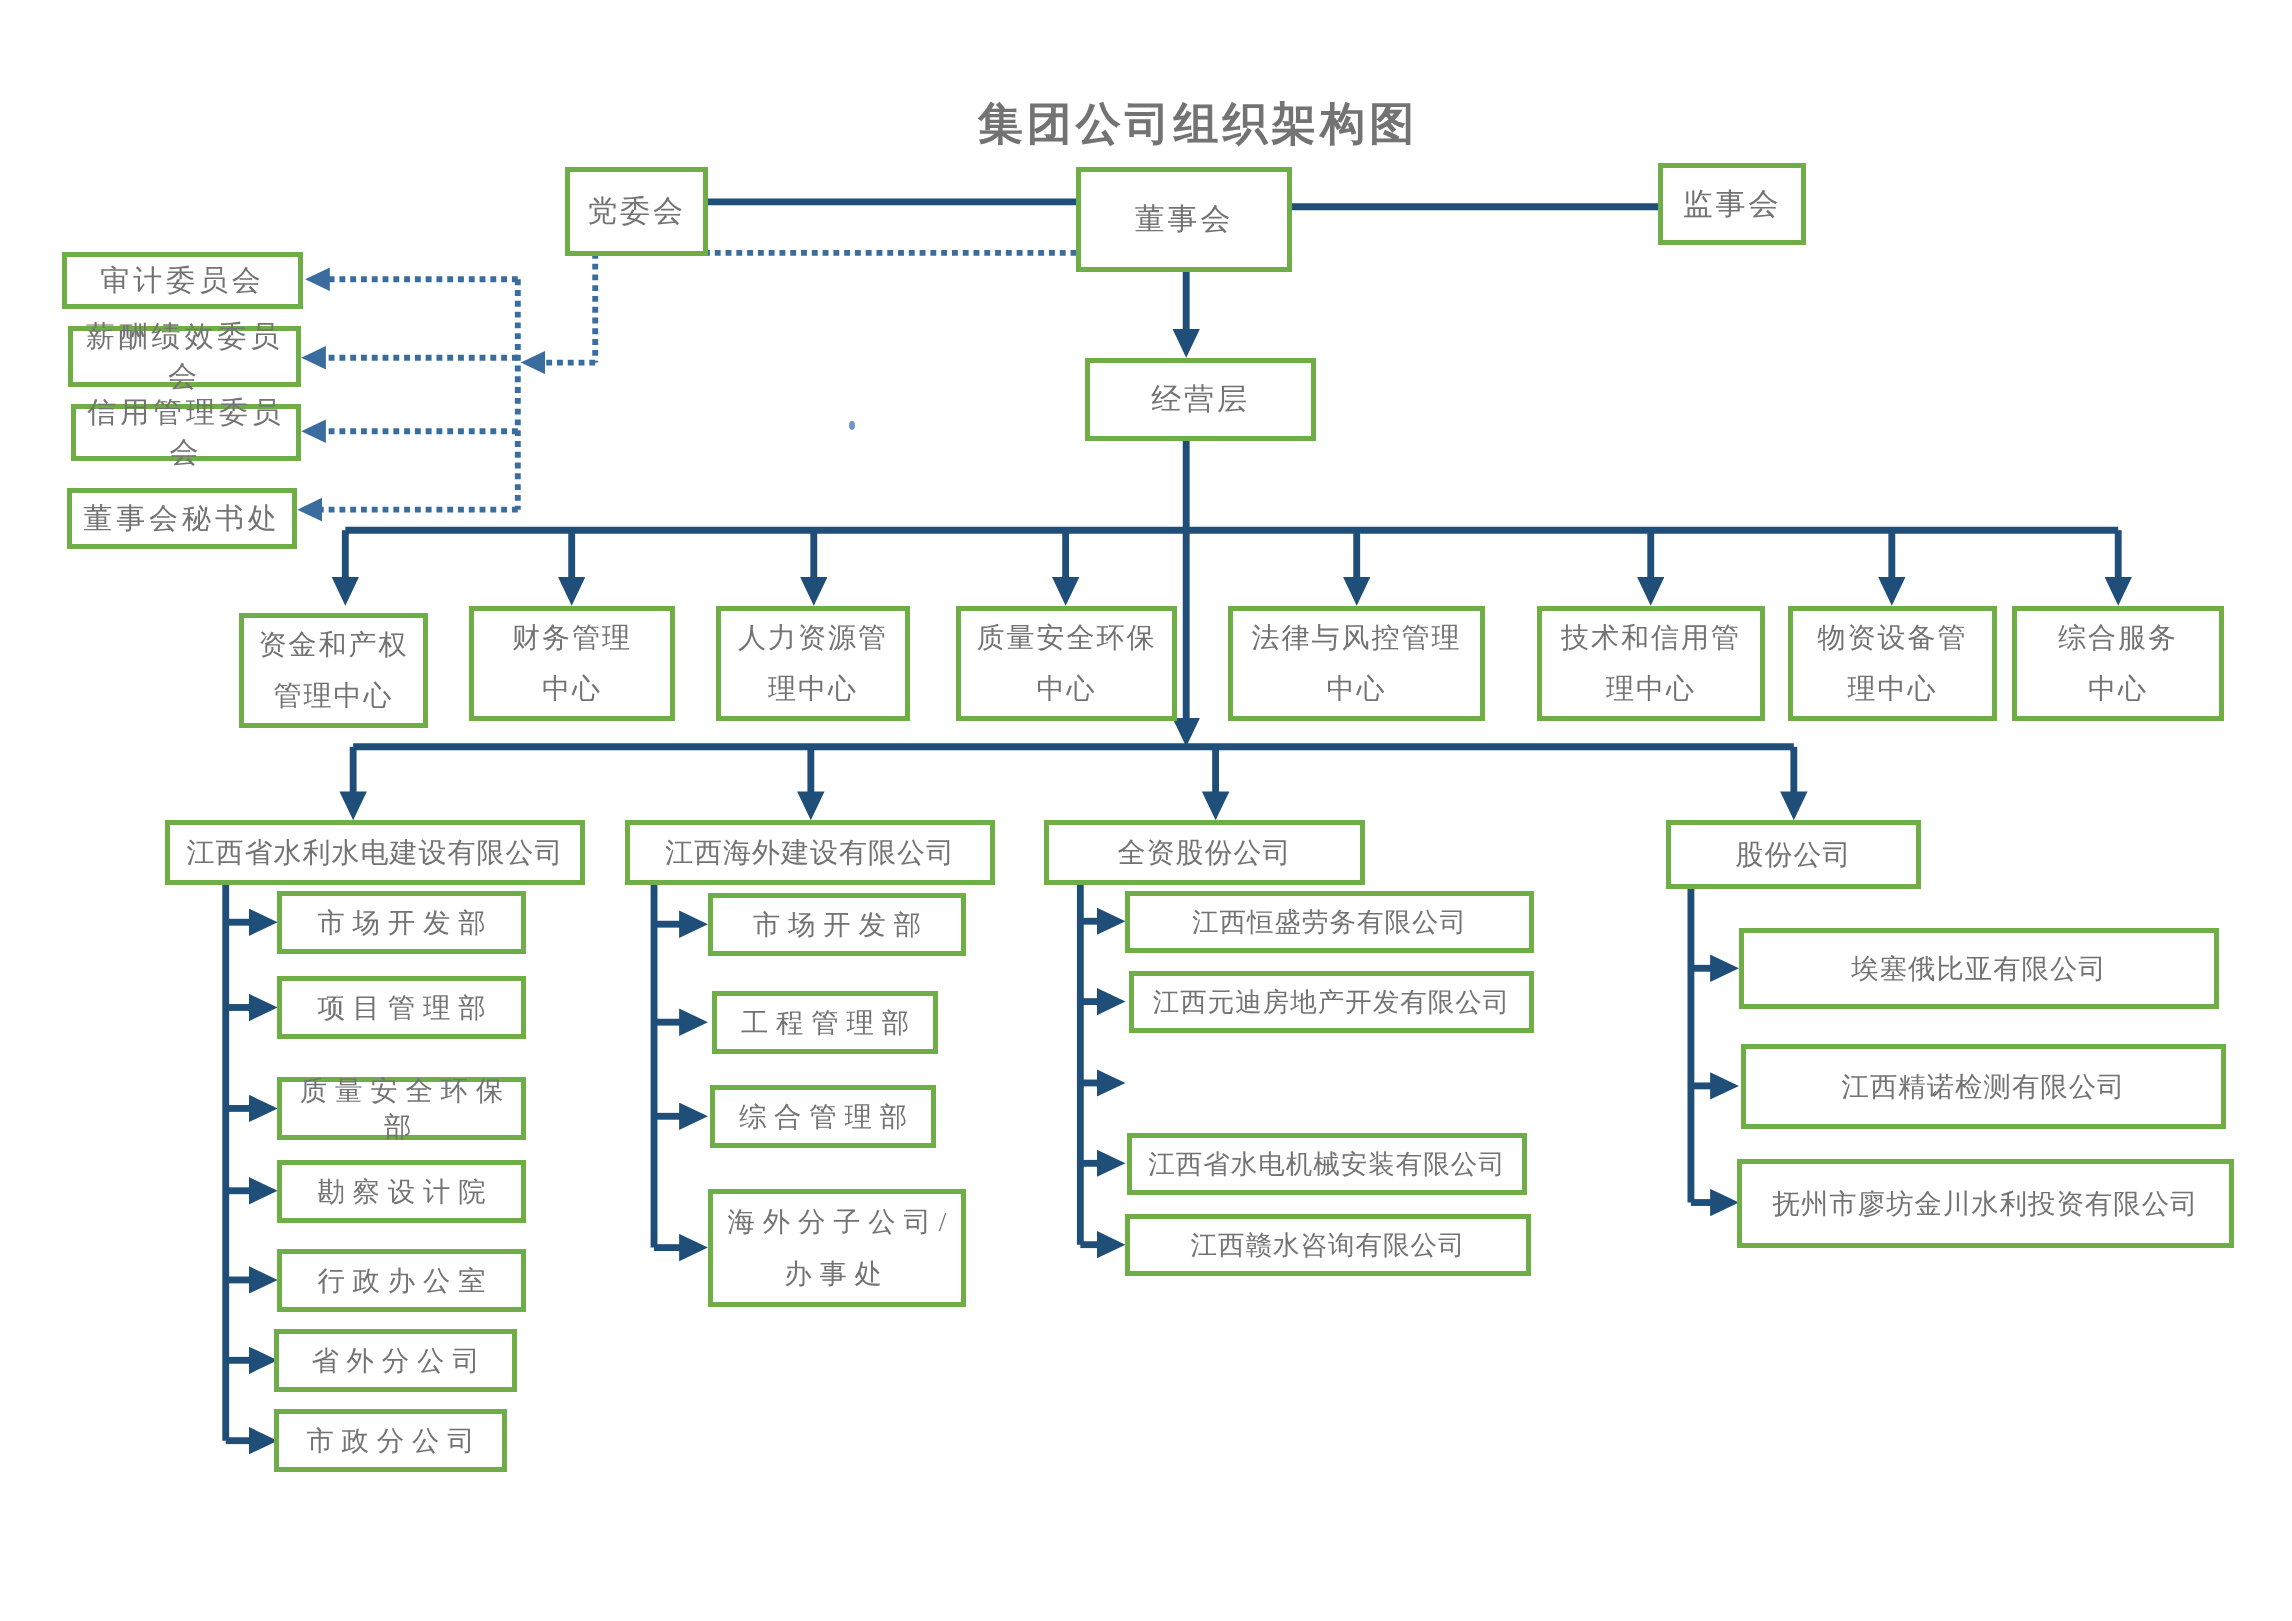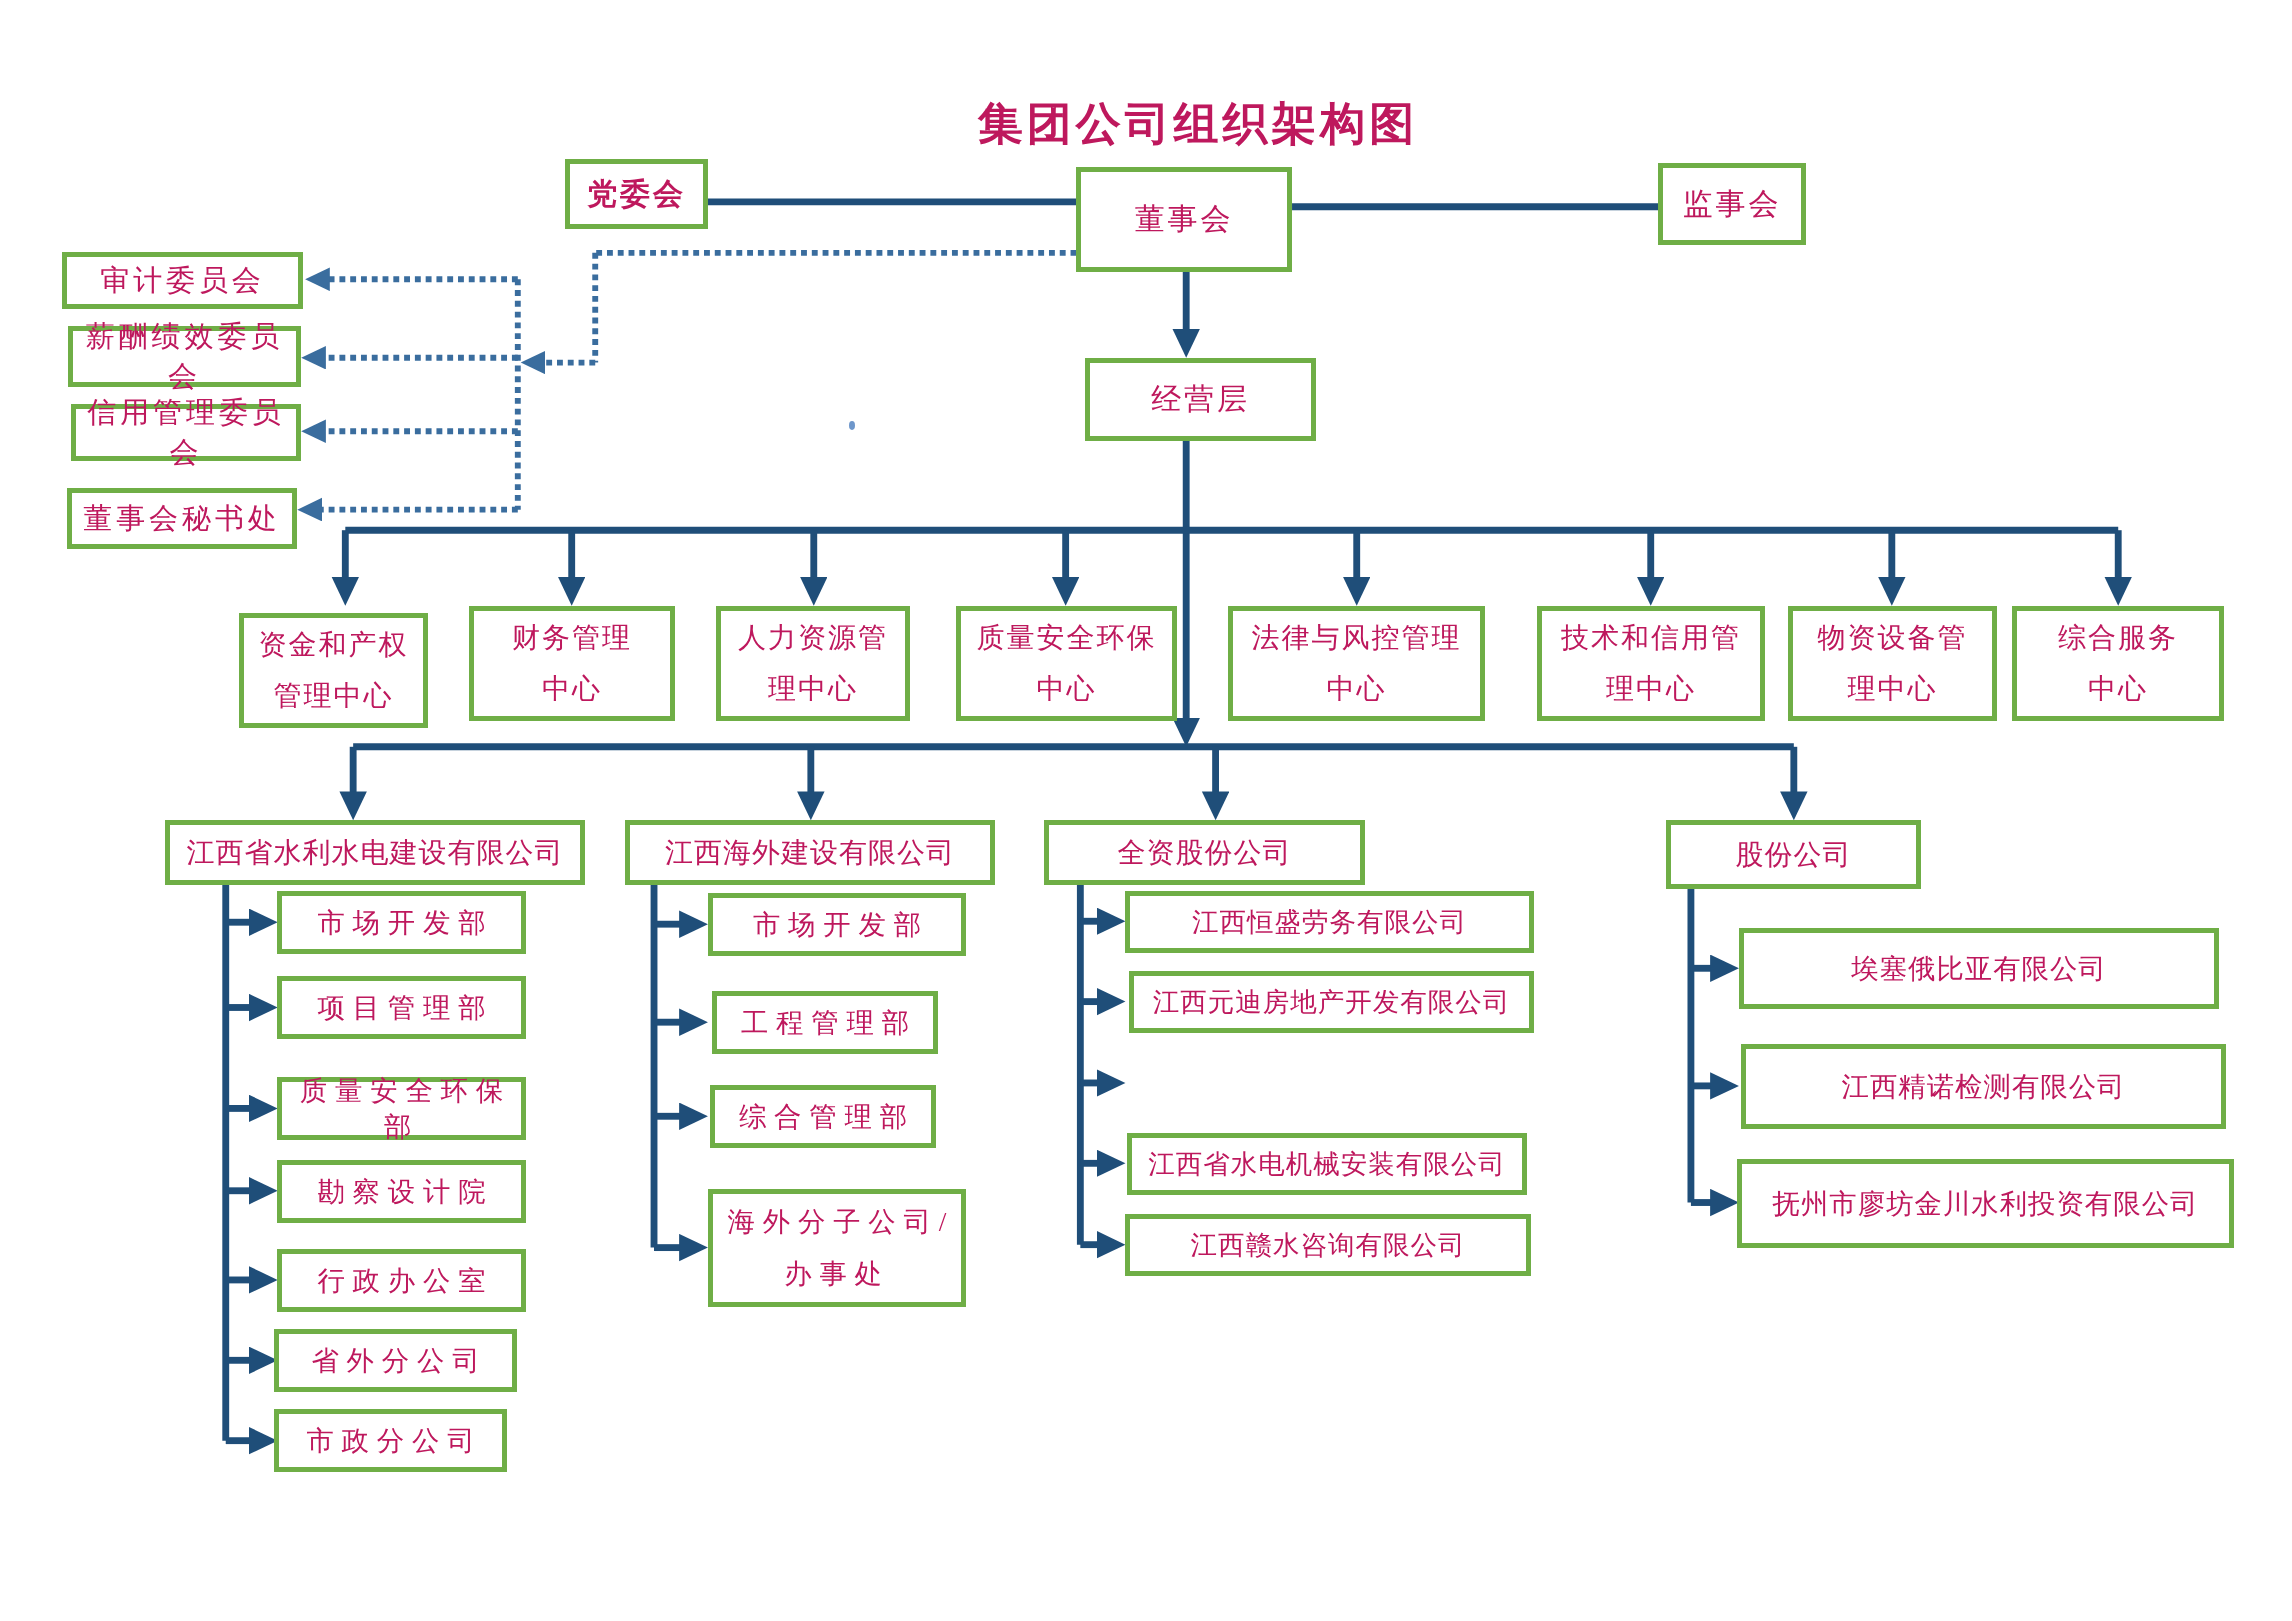--- a/index.html
+++ b/index.html
@@ -2,21 +2,21 @@
 <html><head>
 <meta charset="utf-8">
 <style>
   html,body{margin:0;padding:0;background:#ffffff;}
   .canvas{
     position:relative;
     width:2293px;
     height:1621px;
     background:#ffffff;
     font-family:"Liberation Serif","DejaVu Serif",serif;
-    color:#be185d;
+    color:#737373;
     overflow:hidden;
   }
   .layer{position:absolute;left:0;top:0;width:2293px;height:1621px;}
   .node{
     position:absolute;
     box-sizing:border-box;
     border:5.9px solid #6fae46;
     background:#ffffff;
     display:flex;
     align-items:center;
@@ -111,21 +111,21 @@
       <path d="M528 365 H331" marker-end="url(#ah-blue)"></path>
       <path d="M528 440 H331" marker-end="url(#ah-blue)"></path>
       <path d="M528 520 H327" marker-end="url(#ah-blue)"></path>
     </g>
   </svg>
 
   <div class="title" style="left:855px;top:94px;width:686px;">集团公司组织架构图</div>
 
   <div class="dot-artifact"></div>
 
-  <div class="node f-top" style="left:565px;top:159px;width:143px;height:70px;font-weight:bold;">党委会</div>
+  <div class="node f-top" style="left:565px;top:167px;width:143px;height:89px;">党委会</div>
   <div class="node f-top" style="left:1076px;top:167px;width:216px;height:105px;">董事会</div>
   <div class="node f-top" style="left:1658px;top:163px;width:148px;height:82px;">监事会</div>
   <div class="node f-top" style="left:1085px;top:358px;width:231px;height:83px;">经营层</div>
 
   <div class="node f-comm" style="left:62px;top:252px;width:241px;height:57px;">审计委员会</div>
   <div class="node f-comm" style="left:68px;top:326px;width:233px;height:61px;">薪酬绩效委员会</div>
   <div class="node f-comm" style="left:71px;top:404px;width:230px;height:57px;">信用管理委员会</div>
   <div class="node f-comm" style="left:67px;top:488px;width:230px;height:61px;">董事会秘书处</div>
 
   <div class="node f-center" style="left:239px;top:606px;width:189px;height:115px;margin-top:7px;">资金和产权

